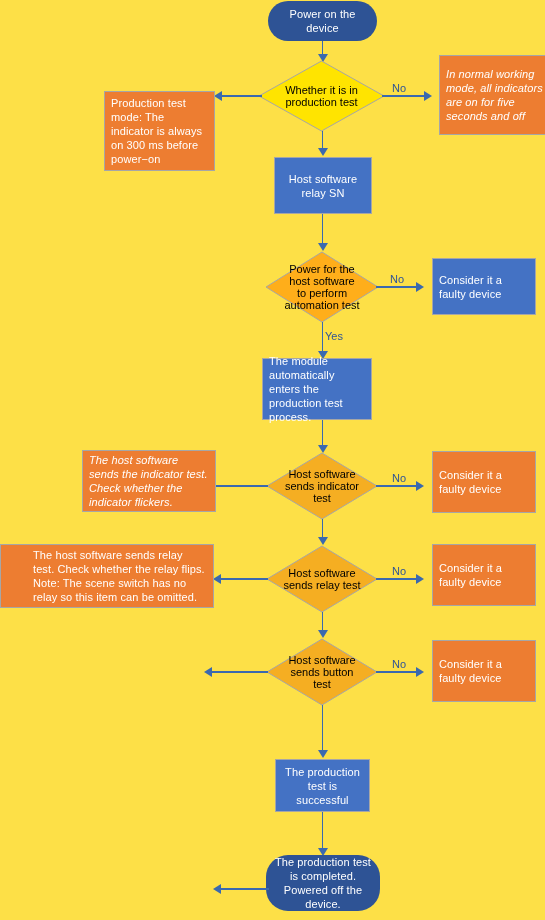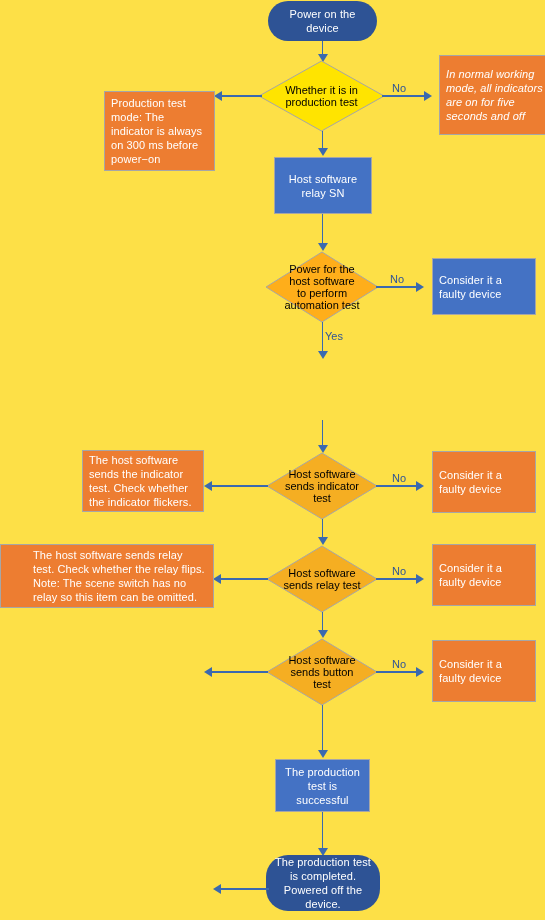--- a/index.html
+++ b/index.html
@@ -183,37 +183,40 @@
   <div class="edge-label" style="left:390px; top:273px;">No</div>
 
   <div class="node proc left" style="left:432px; top:258px; width:104px; height:57px;">
     <span>Consider it a faulty device</span>
   </div>
 
   <div class="conn vline" style="left:321.5px; top:322px; height:32px;"></div>
   <div class="arrow arrow-down" style="left:317.5px; top:351px;"></div>
   <div class="edge-label" style="left:325px; top:330px;">Yes</div>
 
+  <div class="node proc left" style="left:262px; top:358px; width:110px; height:62px;">
+    <span>The module automatically enters the production test process.</span>
+  </div>
 
   <div class="conn vline" style="left:321.5px; top:420px; height:27px;"></div>
   <div class="arrow arrow-down" style="left:317.5px; top:445px;"></div>
 
   <div class="diamond" style="left:266px; top:452px; width:112px; height:68px;">
     <svg width="112" height="68" viewBox="0 0 112 68">
       <polygon points="56,1 111,34 56,67 1,34" fill="#F5AE22" stroke="#A6A6A6" stroke-width="1"></polygon>
     </svg>
     <div class="dlabel">Host software
 sends indicator
 test</div>
   </div>
 
   <div class="conn hline" style="left:212px; top:485px; width:56px;"></div>
   <div class="arrow arrow-left" style="left:204px; top:481px;"></div>
 
-  <div class="node note" style="left:82px; top:450px; width:122px; height:62px;">
+  <div class="node note" style="left:82px; top:450px; width:134px; height:62px;font-style:italic;">
     <span>The host software sends the indicator test. Check whether the indicator flickers.</span>
   </div>
 
   <div class="conn hline" style="left:376px; top:485px; width:43px;"></div>
   <div class="arrow arrow-right" style="left:416px; top:481px;"></div>
   <div class="edge-label" style="left:392px; top:472px;">No</div>
 
   <div class="node note" style="left:432px; top:451px; width:104px; height:62px;">
     <span>Consider it a faulty device</span>
   </div>

